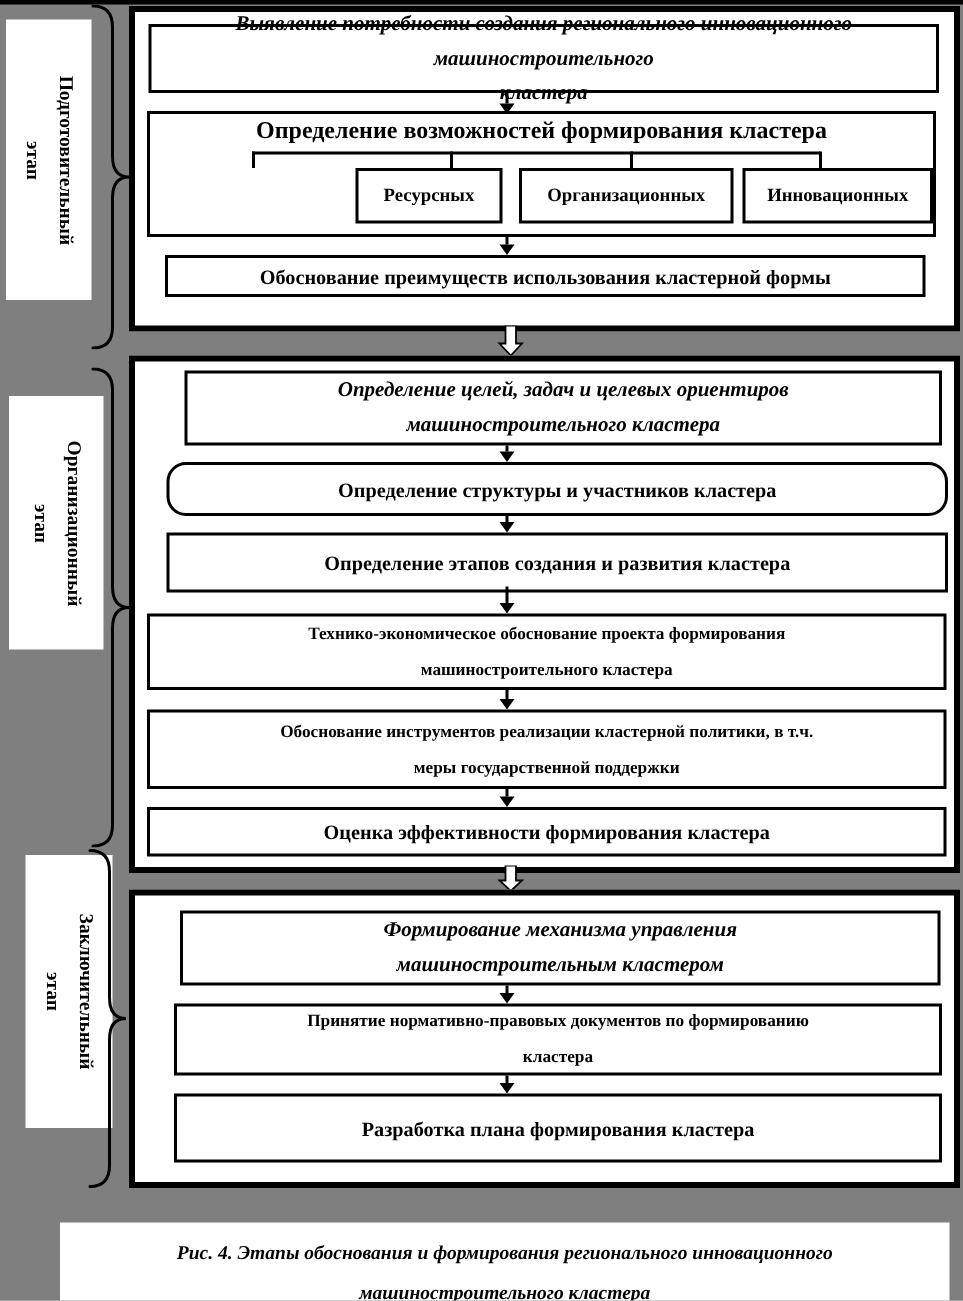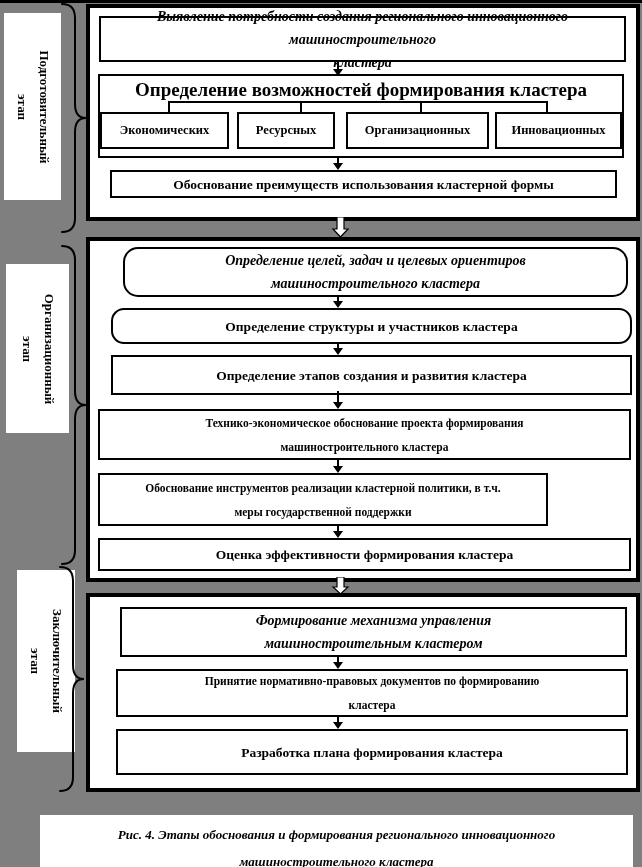--- a/index.html
+++ b/index.html
@@ -27,21 +27,21 @@
   .f13  { font-size:13.5px; line-height:17px; }
   
   .varrow { position:absolute; width:2px; background:#000; }
   .varrow::after {
     content:""; position:absolute; left:-4px; bottom:-7px; width:0; height:0;
     border-left:5px solid transparent; border-right:5px solid transparent; border-top:7px solid #000;
   }
   
   .cline { position:absolute; background:#000; }
   
-  .wtitle { position:absolute; left:0; top:3px; width:100%; text-align:center; font-weight:bold; font-size:19px; }
+  .wtitle { position:absolute; left:0; top:3px; width:100%; text-align:center; font-weight:bold; font-size:16px; }
   
   .stage-label { position:absolute; background:#fff; }
   .stage-label .rot {
     position:absolute; left:50%; top:50%;
     transform:translate(-50%,-50%) rotate(90deg);
     font-weight:bold; font-size:13px; line-height:22px;
     text-align:center; white-space:pre-line;
   }
   .brace { position:absolute; }
   .flowarrow { position:absolute; }
@@ -86,50 +86,49 @@
 кластера</div>
     <div class="varrow" style="left:247px; top:54px; height:7px;"></div>
 
     <div class="tbox" style="left:8px; top:66px; width:526px; height:84px;">
       <div class="wtitle">Определение возможностей формирования кластера</div>
       <div class="cline" style="left:68px; top:25px; width:379px; height:1.5px;"></div>
       <div class="cline" style="left:68px;  top:25px; width:1.5px; height:11px;"></div>
       <div class="cline" style="left:200px; top:25px; width:1.5px; height:11px;"></div>
       <div class="cline" style="left:320px; top:25px; width:1.5px; height:11px;"></div>
       <div class="cline" style="left:446px; top:25px; width:1.5px; height:11px;"></div>
-      <div class="tbox f12" style="left:0px;   top:36px; width:129px; height:37px;">Экономических</div>
       <div class="tbox f12" style="left:137px; top:36px; width:98px;  height:37px;">Ресурсных</div>
       <div class="tbox f12" style="left:395px; top:36px; width:127px; height:37px;">Инновационных</div>
       <div class="tbox f12" style="left:246px; top:36px; width:143px; height:37px;">Организационных</div>
     </div>
 
     <div class="varrow" style="left:247px; top:150px; height:5px;"></div>
     <div class="tbox f13" style="left:20px; top:162px; width:507px; height:28px;">Обоснование преимуществ использования кластерной формы</div>
   </div>
 
   <svg class="flowarrow" style="left:331px; top:217px;" width="20" height="21" viewBox="0 0 20 21">
     <polygon points="6,0 13,0 13,12 17,12 9.5,20 2,12 6,12" fill="#fff" stroke="#000" stroke-width="1.2"></polygon>
   </svg>
 
   <div class="section s2">
-    <div class="tbox it f11" style="left:33px; top:6px; width:505px; height:50px;border-radius:15px;">Определение целей, задач и целевых ориентиров
+    <div class="tbox it f11" style="left:33px; top:6px; width:505px; height:50px;">Определение целей, задач и целевых ориентиров
 машиностроительного кластера</div>
     <div class="varrow" style="left:247px; top:56px; height:4px;"></div>
 
     <div class="tbox f13" style="left:21px; top:67px; width:521px; height:36px;border-radius:13px;">Определение структуры и участников кластера</div>
     <div class="varrow" style="left:247px; top:103px; height:4px;"></div>
 
     <div class="tbox f13" style="left:21px; top:114px; width:521px; height:40px;">Определение этапов создания и развития кластера</div>
     <div class="varrow" style="left:247px; top:150px; height:11px;"></div>
 
     <div class="tbox f115" style="left:8px; top:168px; width:533px; height:51px;">Технико-экономическое обоснование проекта формирования
 машиностроительного кластера</div>
     <div class="varrow" style="left:247px; top:219px; height:6px;"></div>
 
-    <div class="tbox f115" style="left:8px; top:232px; width:450px; height:53px;">Обоснование инструментов реализации кластерной политики, в т.ч.
+    <div class="tbox f115" style="left:8px; top:232px; width:533px; height:53px;">Обоснование инструментов реализации кластерной политики, в т.ч.
 меры государственной поддержки</div>
     <div class="varrow" style="left:247px; top:285px; height:5px;"></div>
 
     <div class="tbox f13" style="left:8px; top:297px; width:533px; height:33px;">Оценка эффективности  формирования кластера</div>
   </div>
 
   <svg class="flowarrow" style="left:331px; top:577px;" width="20" height="18" viewBox="0 0 20 18">
     <polygon points="6,0 13,0 13,10 17,10 9.5,17 2,10 6,10" fill="#fff" stroke="#000" stroke-width="1.2"></polygon>
   </svg>
 

